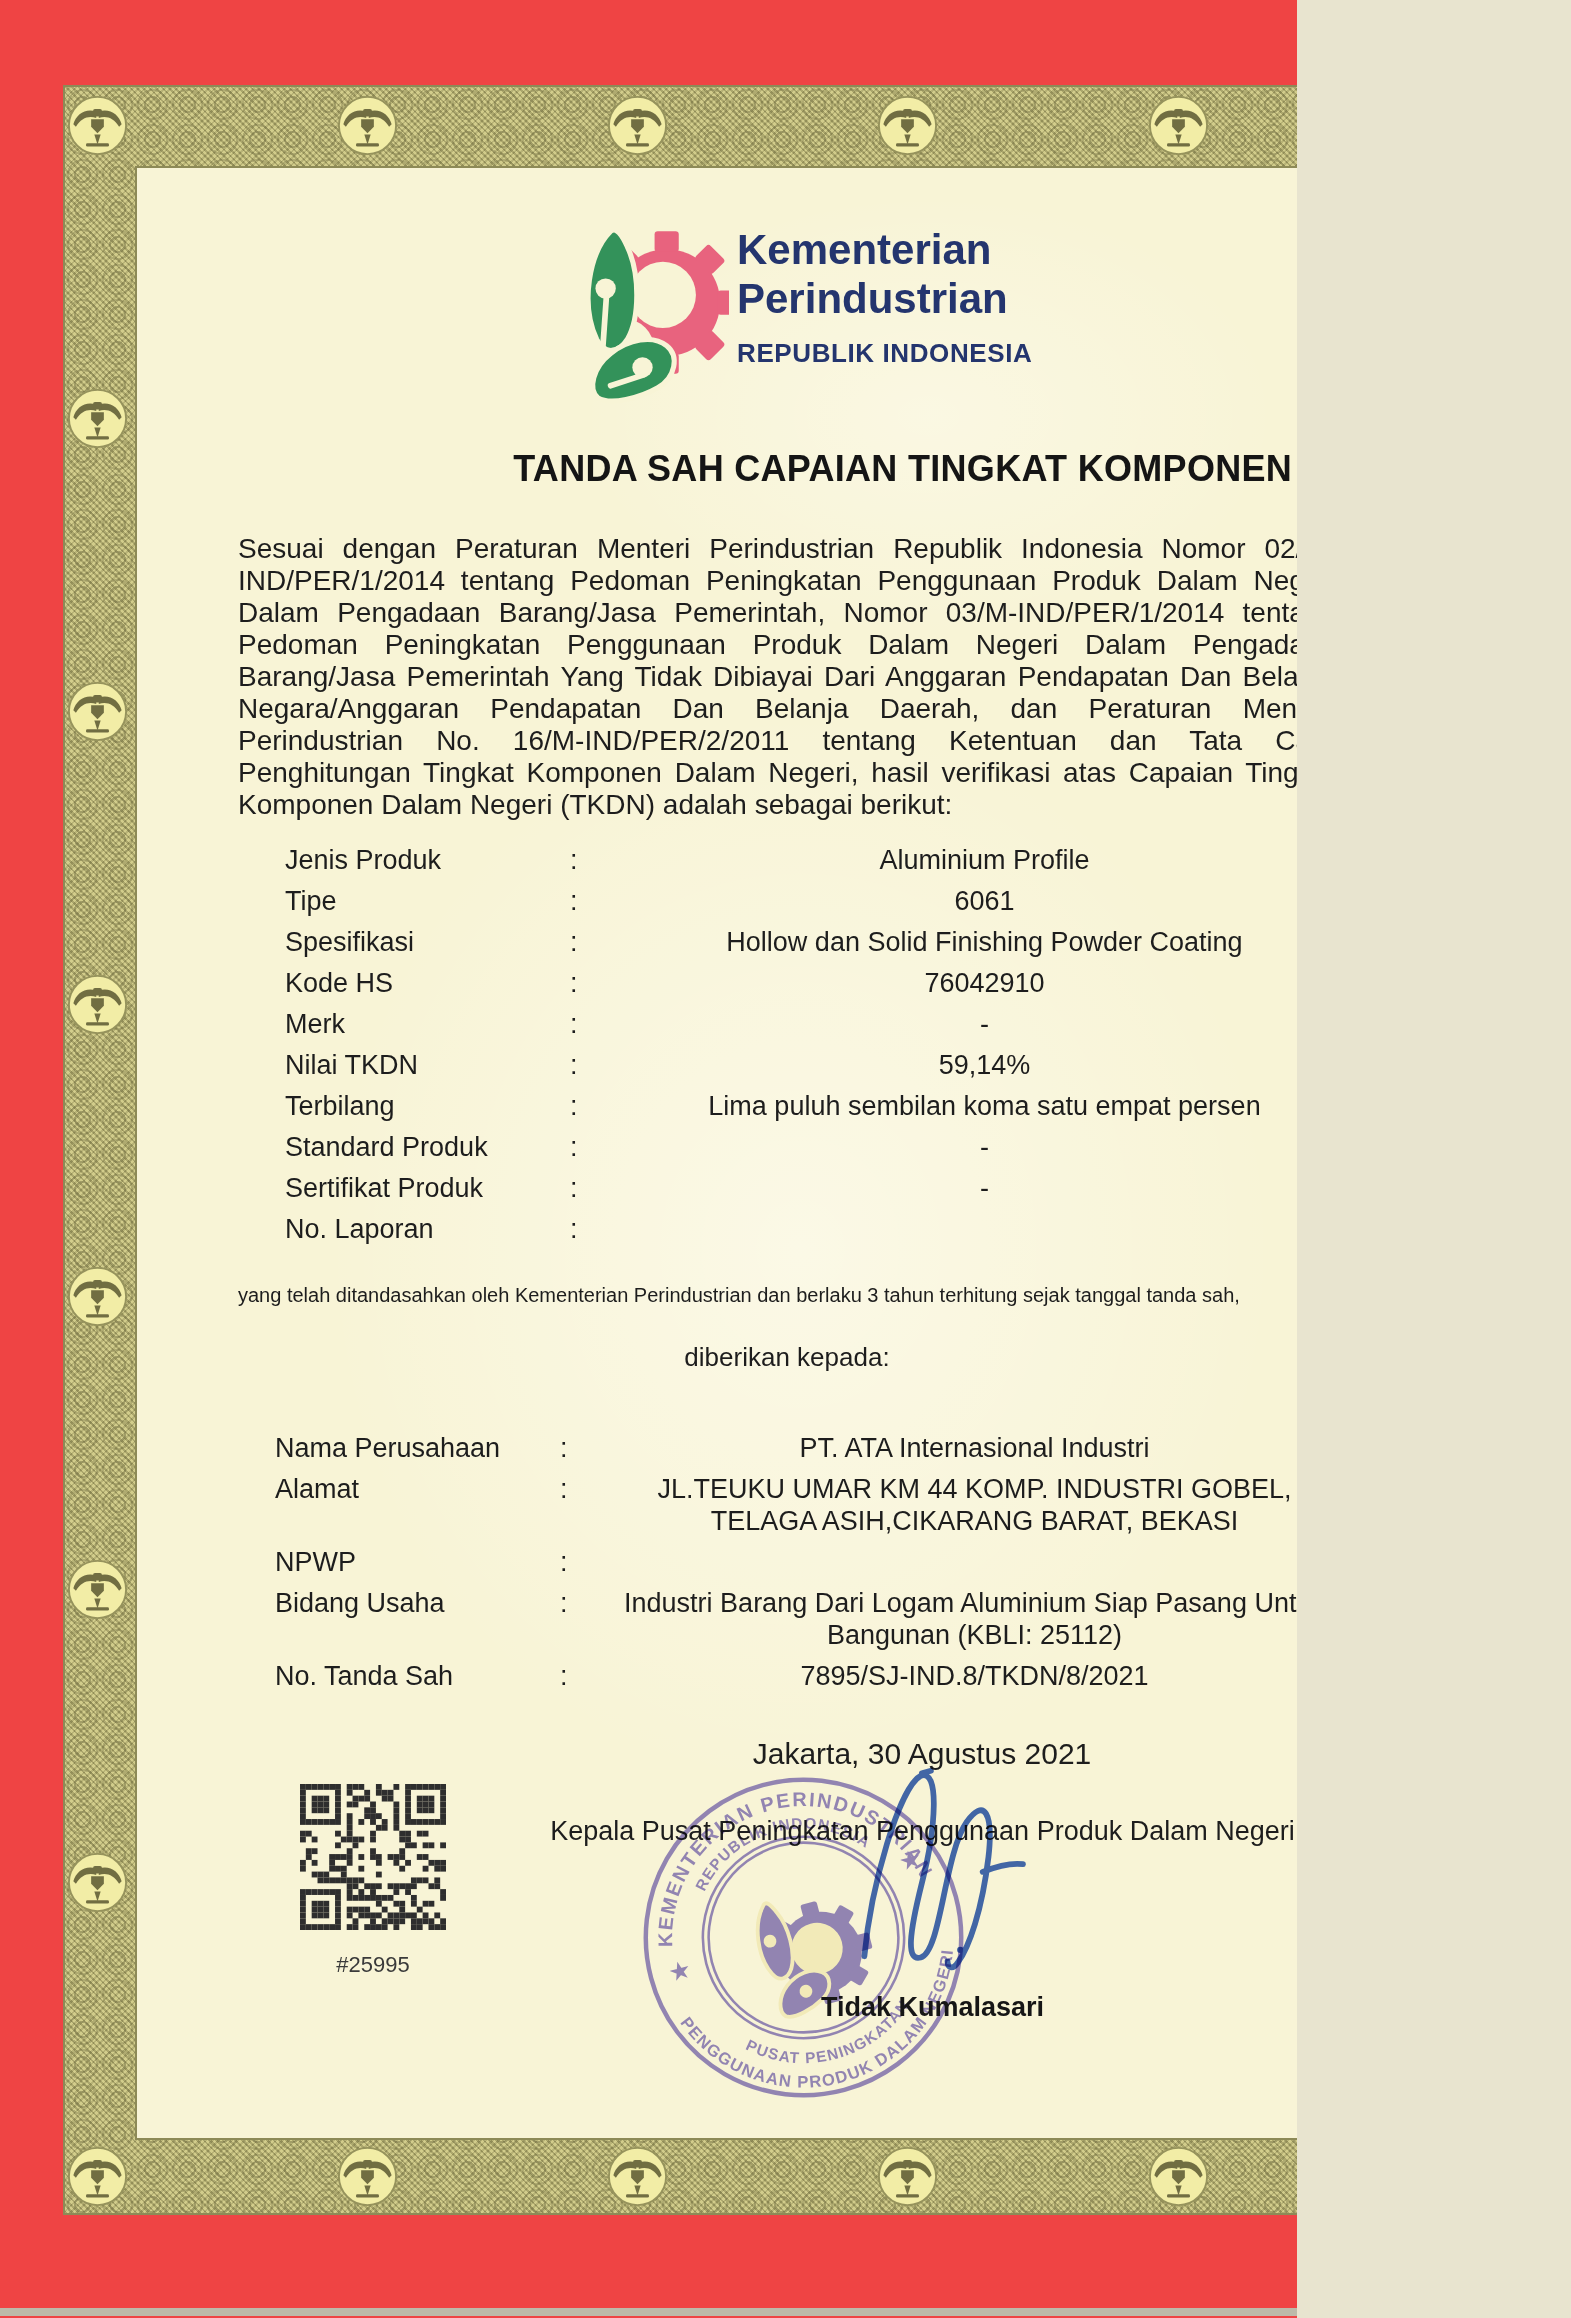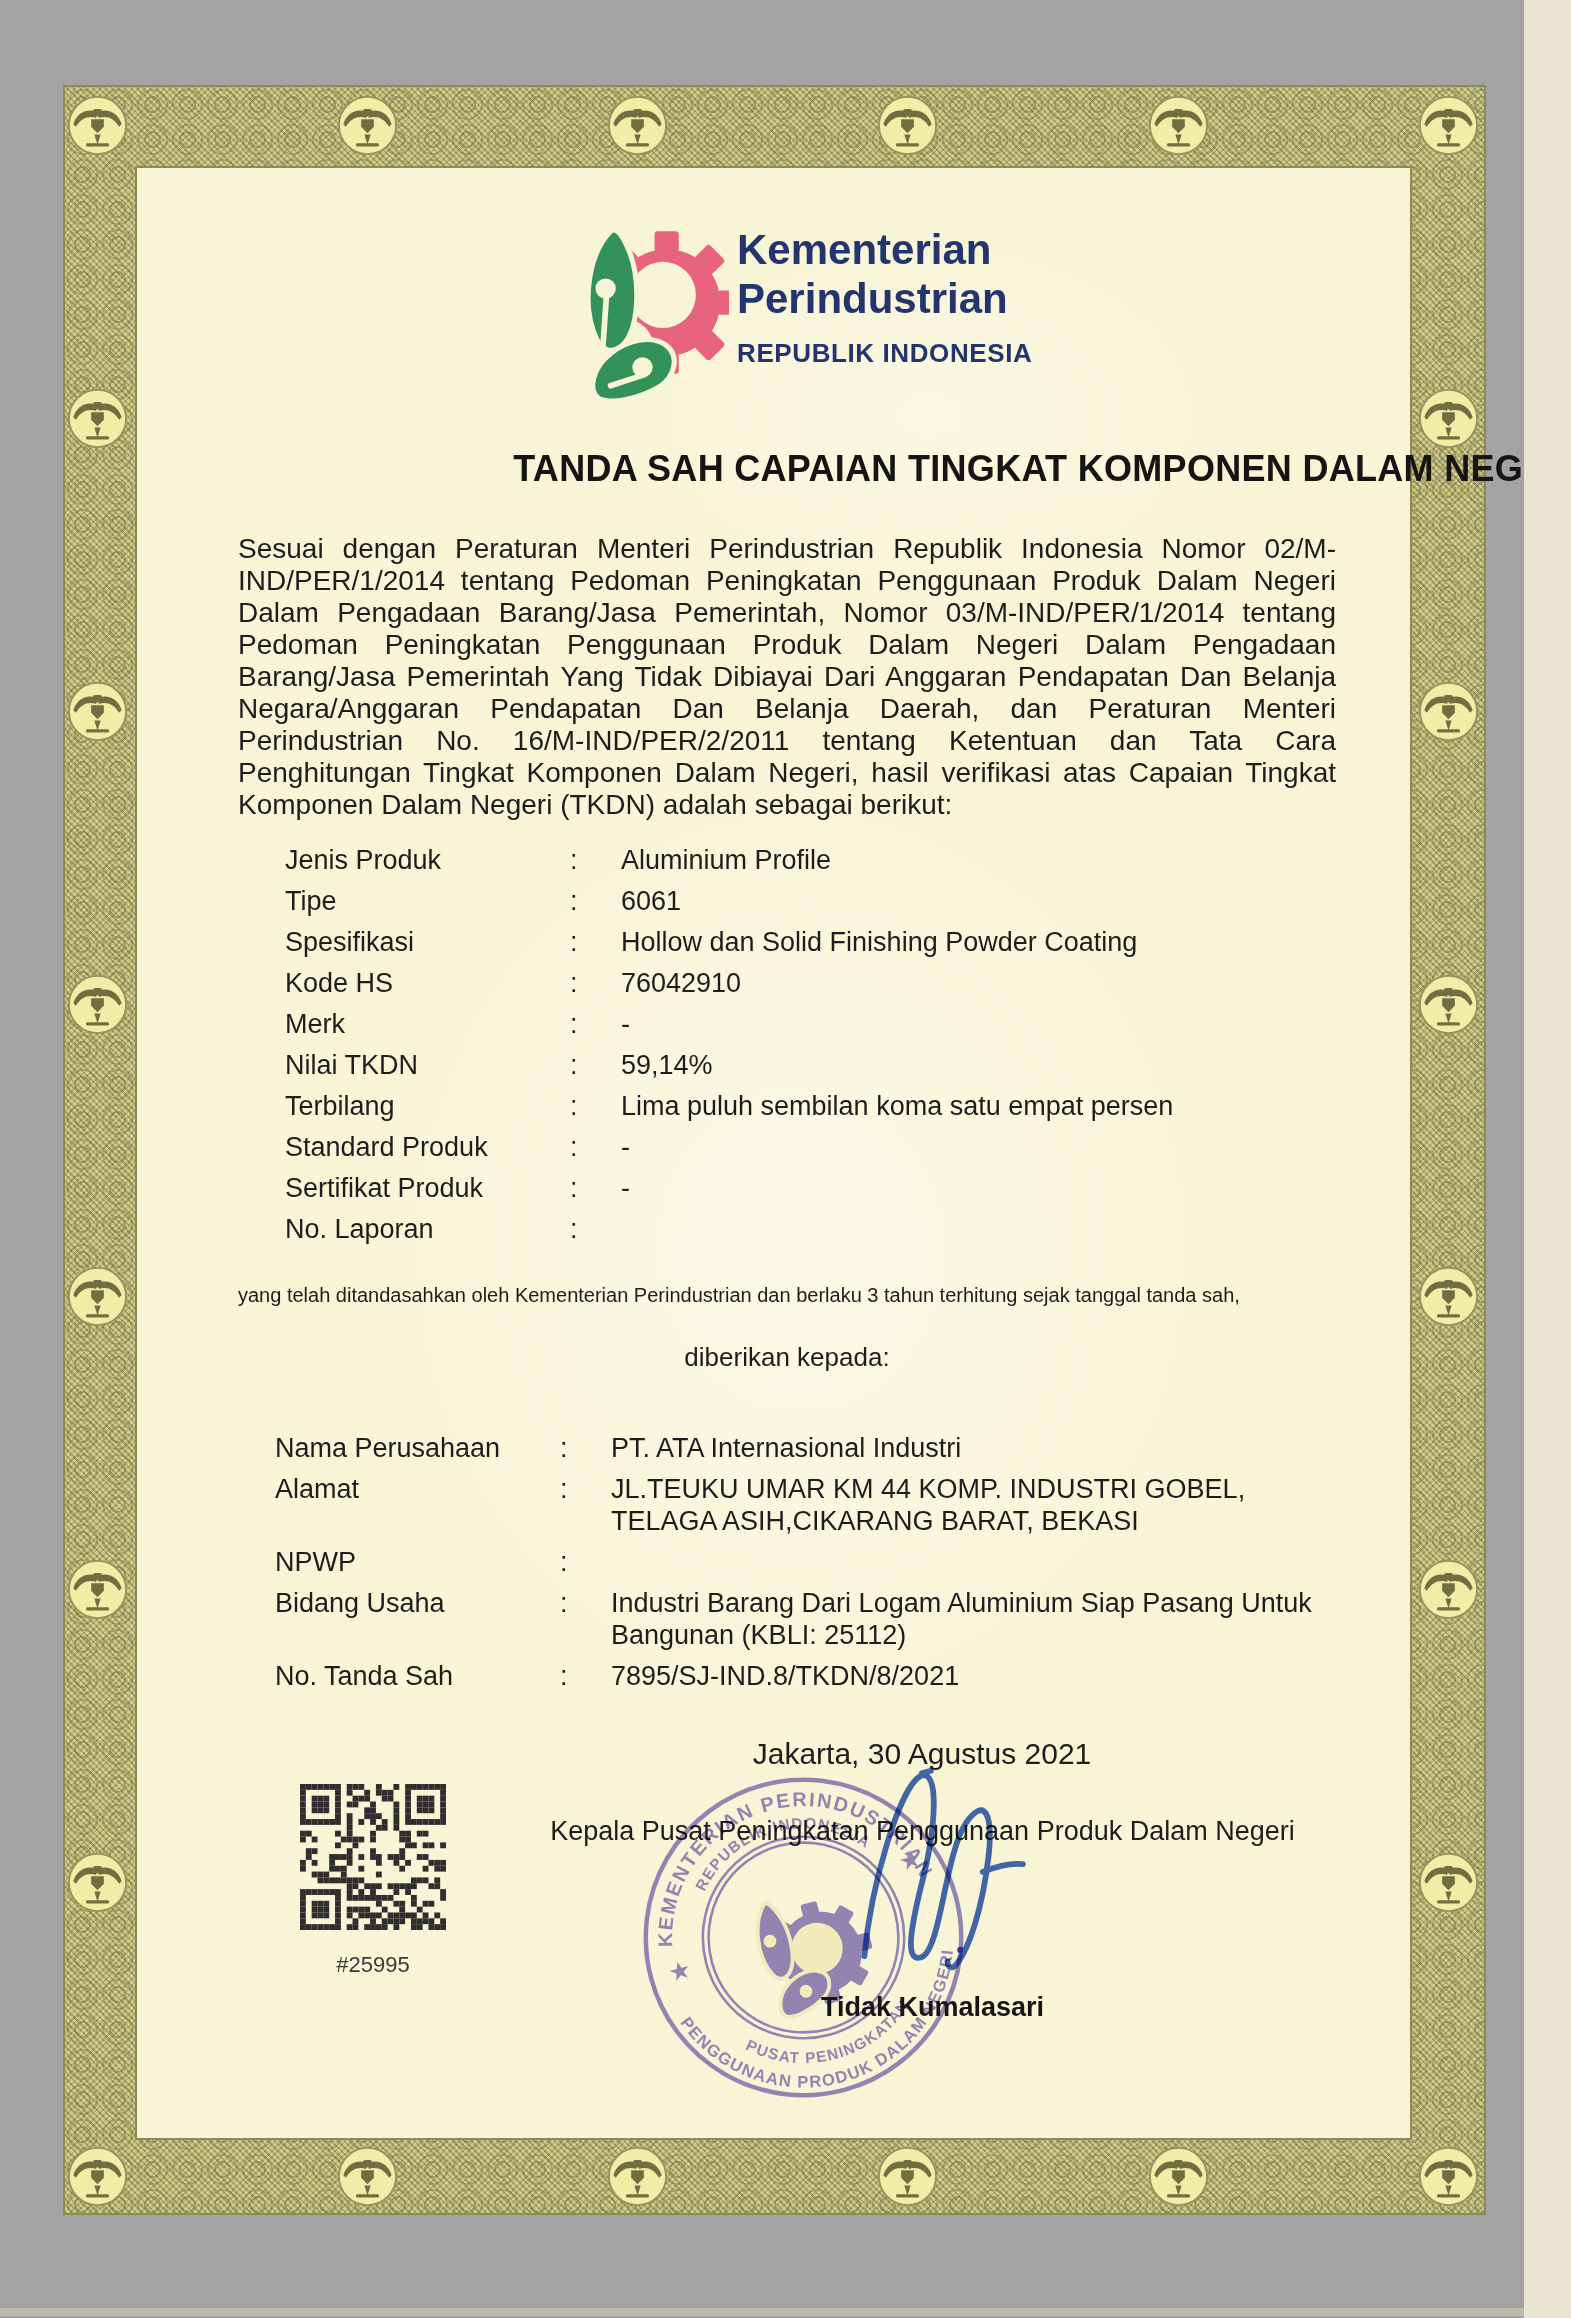--- a/index.html
+++ b/index.html
@@ -1,18 +1,18 @@
 <!DOCTYPE html>
 <html style="font-size:10.2px"><head>
 <meta charset="utf-8">
 <style>
   html,body{margin:0;padding:0;background:#e8e4cf;}
   #certificate{
-    position:relative;width:1524px;height:2319px;overflow:hidden;
-    background:#a3a3a3;
+    position:relative;width:1297px;height:2319px;overflow:hidden;
+    background:#ef4444;
     font-family:"Liberation Sans", sans-serif;
     color:#1d1d1d;
   }
   .abs{position:absolute;}
   
   #border-frame{
     position:absolute;left:63px;top:85px;width:1423px;height:2130px;
     background-color:#b2ad6f;
     background-image:
       radial-gradient(circle at 50% 50%, rgba(244,238,168,0) 0 6.4px, rgba(124,121,74,.55) 6.4px 8.3px, rgba(244,238,168,0) 8.3px 13.5px, rgba(124,121,74,.40) 13.5px 15.4px, rgba(244,238,168,0) 15.4px),
@@ -38,21 +38,21 @@
   #intro{left:238px;top:533px;width:1098px;font-size:28px;line-height:32px;text-align:justify;}
   #validity{left:238px;top:1277px;width:1098px;font-size:20px;line-height:37px;text-align:justify;}
   #grant{left:238px;top:1342px;width:1098px;text-align:center;font-size:26px;}
   
   .fields{left:275px;width:1063px;}
   #product-fields{top:844px;margin-left:10px;}
   #company-fields{top:1432px;}
   .frow{display:flex;align-items:flex-start;line-height:32px;margin-bottom:9px;font-size:27px;}
   .flabel{width:285px;flex:0 0 285px;}
   .fcolon{width:51px;flex:0 0 51px;}
-  .fvalue{flex:1;}
+  .fvalue{flex:1;text-align:center;}
   
   #date-line{left:560px;top:1737px;width:724px;text-align:center;font-size:30px;}
   #signer-title{left:519px;top:1816px;width:807px;text-align:center;font-size:27px;}
   #signer-name{left:821px;top:1992px;font-size:27px;font-weight:bold;color:#161616;}
   #qr-code{left:300px;top:1784px;width:146px;height:146px;}
   #qr-serial{left:300px;top:1952px;width:146px;text-align:center;font-size:22px;color:#3a3a3a;}
   #stamp{left:624px;top:1758px;width:359px;height:359px;opacity:.84;mix-blend-mode:multiply;}
   #signature{left:826px;top:1758px;width:307px;height:275px;mix-blend-mode:multiply;}
   #scan-strip{left:0;top:2308px;width:1572px;height:7.7px;background:#bdbaa9;}
 </style>

